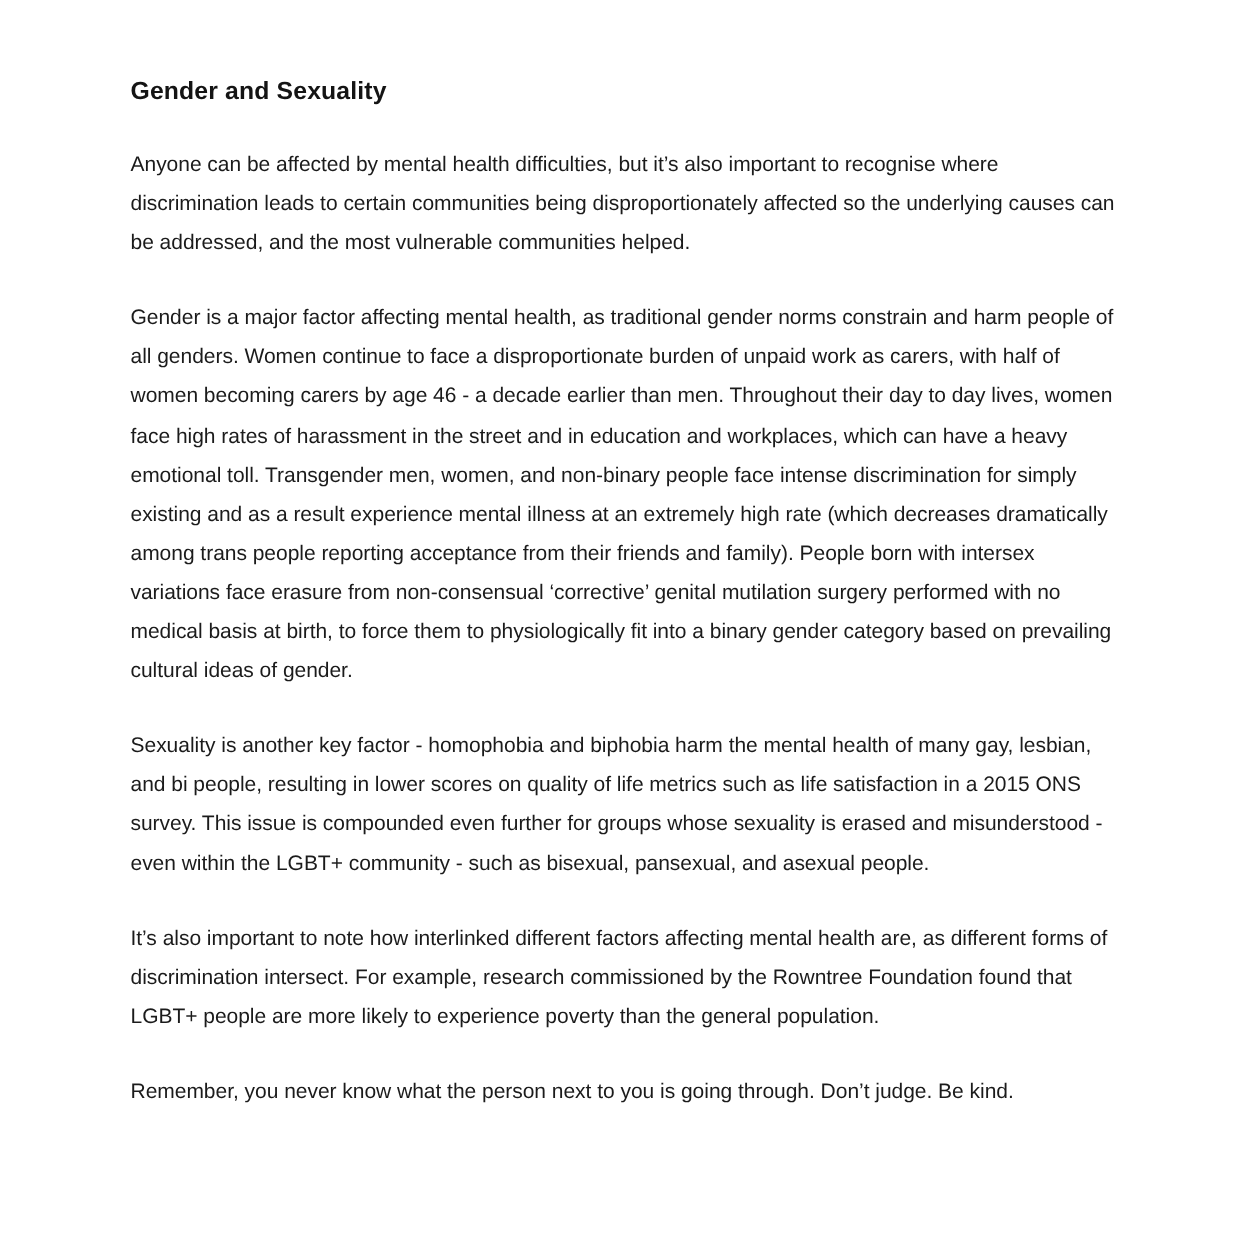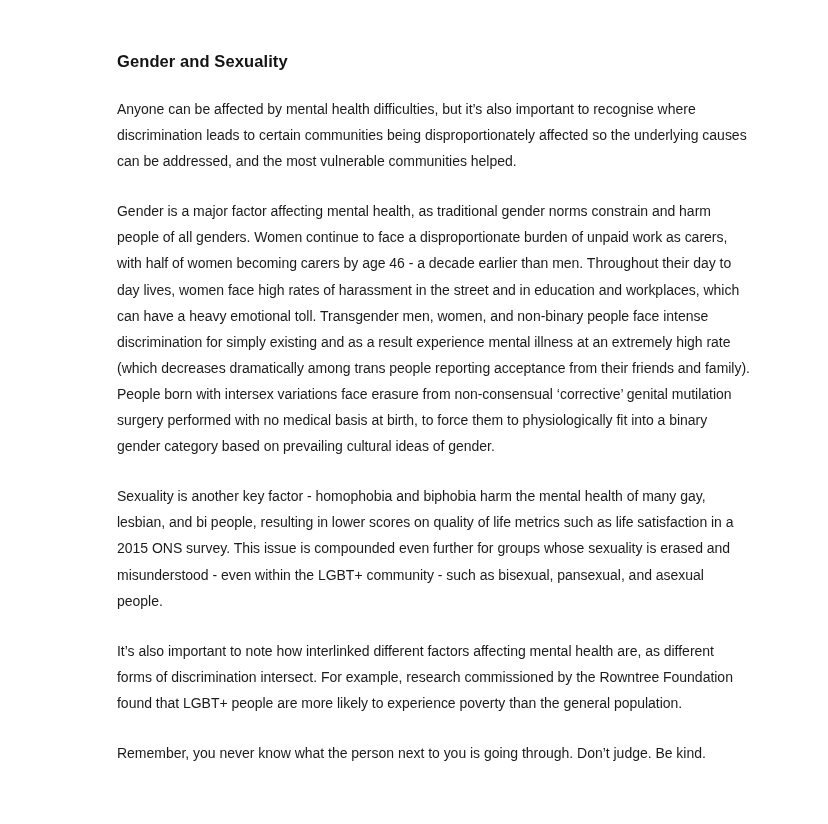--- a/index.html
+++ b/index.html
@@ -10,21 +10,21 @@
     width: 828px;
     height: 824px;
     background: #ffffff;
     font-family: "Liberation Sans", sans-serif;
     -webkit-font-smoothing: antialiased;
   }
   .page {
     width: 828px;
     height: 824px;
     box-sizing: border-box;
-    padding: 48px 78px 0 117px;
+    padding: 48px 78px 0 87px;
     background: #ffffff;
     overflow: hidden;
   }
   .doc-heading {
     font-size: 16.5px;
     font-weight: bold;
     color: #141414;
     letter-spacing: 0.1px;
     line-height: 26px;
     margin: 0 0 22px 0;

